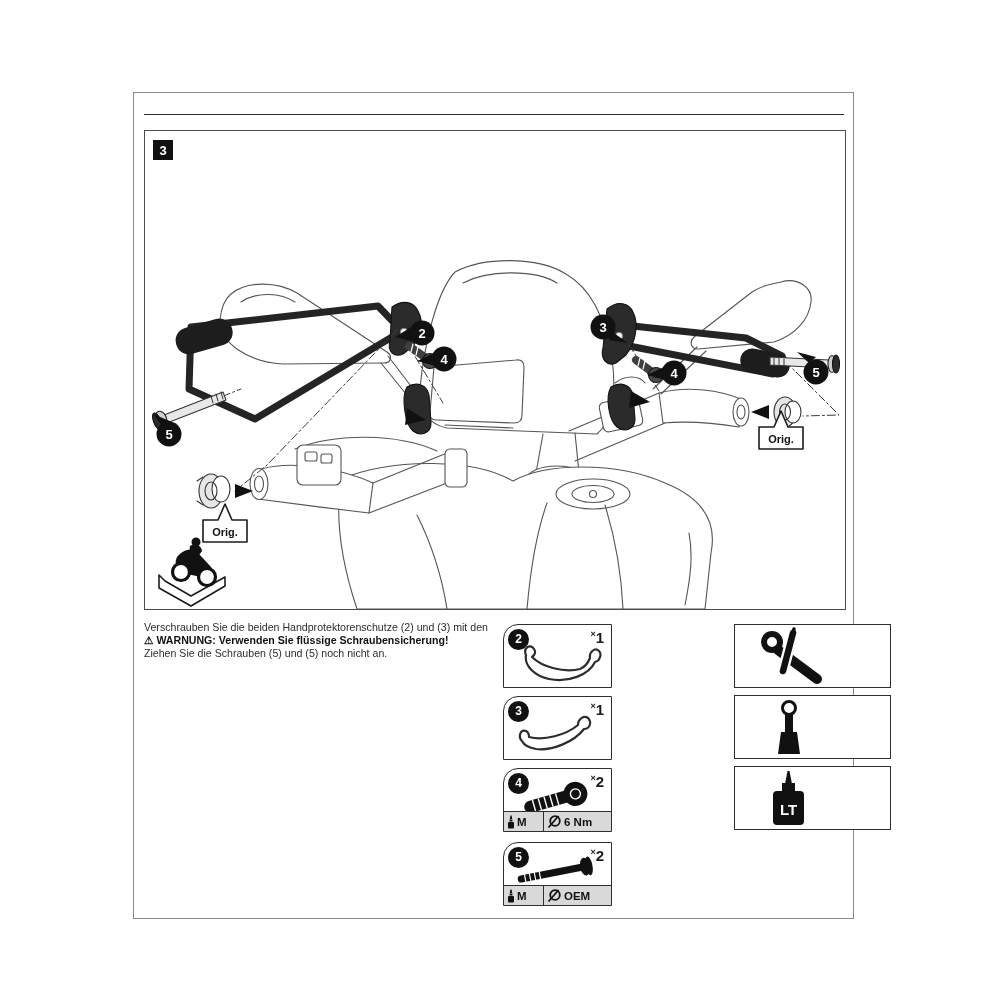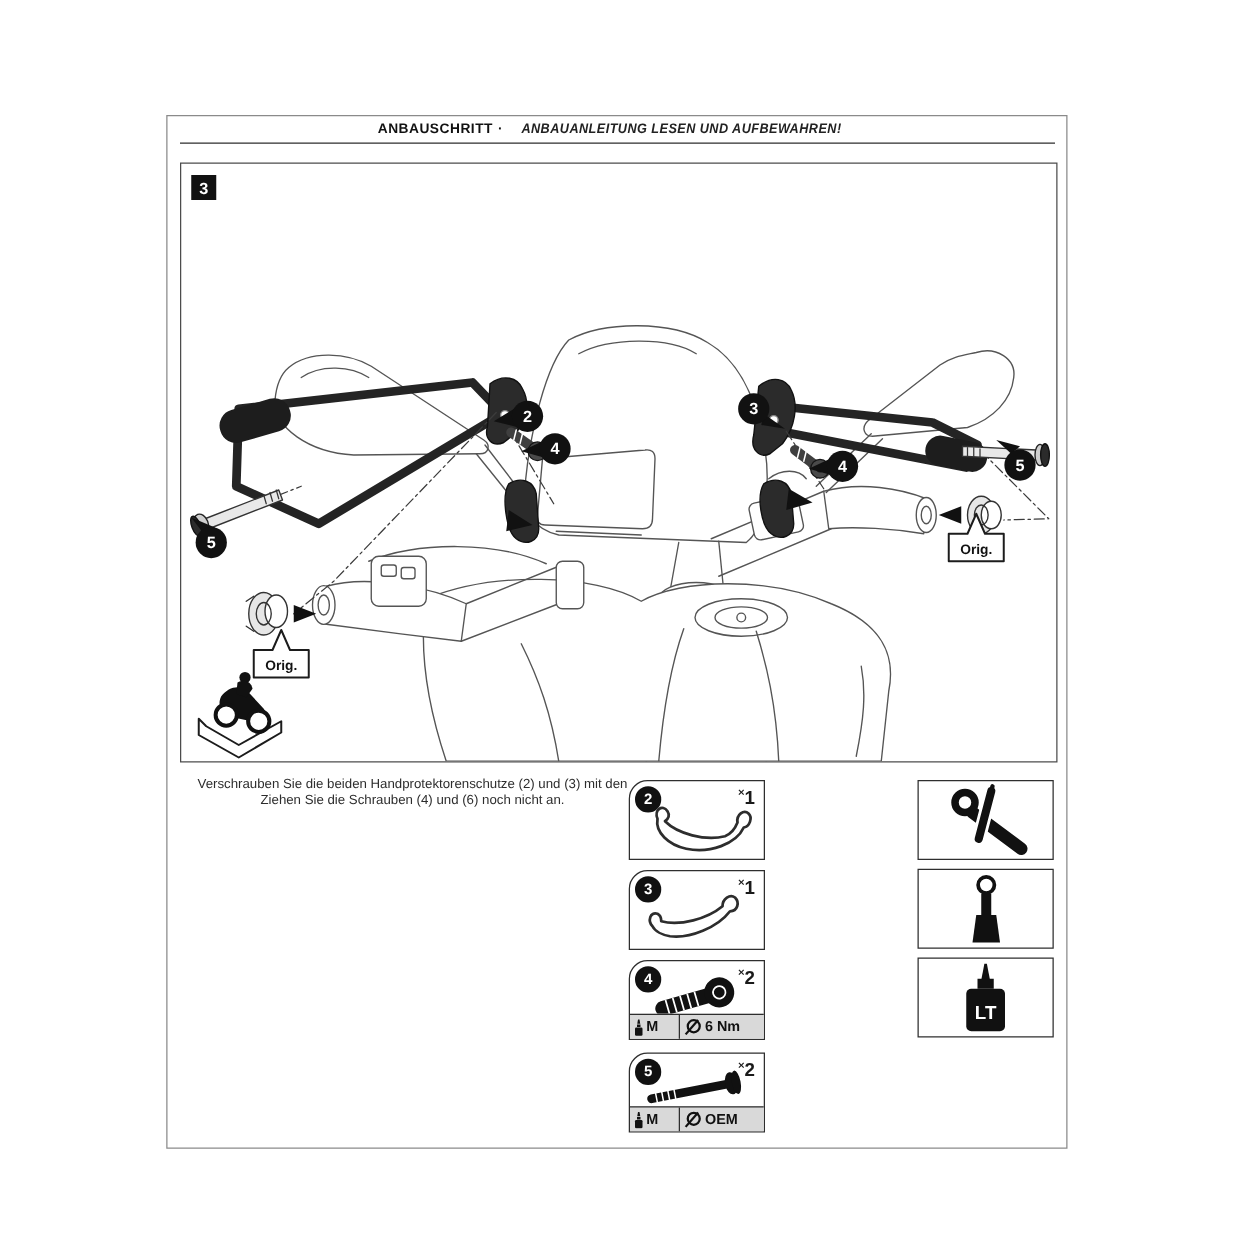--- a/index.html
+++ b/index.html
@@ -4,48 +4,45 @@
 <style>
   html,body{margin:0;padding:0;background:#ffffff;}
   body{width:1000px;height:1000px;position:relative;font-family:"Liberation Sans",sans-serif;color:#1a1a1a;}
   .page-frame{position:absolute;left:133px;top:92px;width:719px;height:825px;border:1px solid #8a8a8a;background:#fff;}
   .doc-header{position:absolute;left:0;top:4px;width:100%;text-align:center;font-size:11px;letter-spacing:.4px;white-space:nowrap;}
   .doc-header .t1{font-weight:bold;color:#111;}
   .doc-header .sep{font-weight:bold;margin:0 4px;color:#111;}
   .doc-header .t2{font-style:italic;font-weight:bold;color:#222;transform:scaleX(.92);display:inline-block;}
   .header-rule{position:absolute;left:10px;right:9px;top:21px;border-top:1.5px solid #2e2e2e;}
   .illo-box{position:absolute;left:10px;top:37px;width:700px;height:478px;border:1.4px solid #4c4c4c;background:#fff;}
-  .instructions{position:absolute;left:10px;top:528px;width:372px;font-size:10.6px;line-height:12.8px;color:#2d2d2d;text-align:center;}
+  .instructions{position:absolute;left:10px;top:528px;width:372px;font-size:10.6px;line-height:12.8px;color:#2d2d2d;}
   .instructions .warn{font-weight:bold;color:#111;}
   
   .parts-col{position:absolute;left:369px;top:531px;width:110px;}
   .tools-col{position:absolute;left:600px;top:531px;width:110px;}
   .part-box{position:relative;width:107px;height:62px;border:1.6px solid #2e2e2e;border-top-left-radius:15px;background:#fff;margin-bottom:8px;}
   .part-box.tall{margin-bottom:10px;}
-  .tool-box{position:relative;width:107px;height:62px;border:1.6px solid #2e2e2e;background:#fff;margin-bottom:7px;}
+  .tool-box{position:relative;width:107px;height:62px;border:1.6px solid #2e2e2e;background:#fff;margin-bottom:7px;padding-left:48px;}
   .num-badge{position:absolute;left:4px;top:4px;width:21px;height:21px;border-radius:50%;background:#111;color:#fff;font-size:12px;font-weight:bold;text-align:center;line-height:21px;}
   .qty{position:absolute;right:7px;top:4px;white-space:nowrap;}
   .qty .x{font-size:9px;font-weight:bold;vertical-align:6px;}
   .qty .n{font-size:15px;font-weight:bold;}
   .part-art{position:absolute;left:6px;top:12px;}
   .part-art.screw{left:8px;top:10px;}
   .spec-bar{position:absolute;left:0;right:0;bottom:0;height:19px;background:#d9d9d9;border-top:1.5px solid #2e2e2e;display:flex;align-items:center;}
   .spec-cell{display:flex;align-items:center;height:100%;padding:0 3px;}
   .spec-cell.left{width:33px;border-right:1.5px solid #2e2e2e;}
   .spec-cell .lbl{font-weight:bold;font-size:11.5px;margin-left:2px;color:#111;}
   .tool-art{position:absolute;left:0;top:0;}
 </style>
 </head>
 <body>
 
 <div class="page-frame">
 
-  <div class="doc-header">
-    <span class="t1">ANBAUSCHRITT</span><span class="sep">·</span><span class="t2">ANBAUANLEITUNG LESEN UND AUFBEWAHREN!</span>
-  </div>
   <div class="header-rule"></div>
 
   <div class="illo-box">
     <svg width="700" height="478" viewBox="0 0 700 478">
       <g fill="none" stroke="#555" stroke-width="1.1" stroke-linejoin="round" stroke-linecap="round">
 
         <g>
           <path d="M310,141 C338,126 392,125 421,143 C447,158 461,190 467,228 C472,262 466,292 452,303 L302,297 C283,293 273,279 275,257 C279,216 291,161 310,141 Z"></path>
           <path d="M318,152 C342,139 390,138 412,152"></path>
         </g>
@@ -236,21 +233,22 @@
 
       <g>
         <rect x="8" y="9" width="20" height="20" fill="#111"></rect>
         <text x="18" y="24" font-family="Liberation Sans, sans-serif" font-weight="bold" font-size="13px" text-anchor="middle" fill="#fff">3</text>
       </g>
     </svg>
   </div>
 
   <div class="instructions">
     <div>Verschrauben Sie die beiden Handprotektorenschutze (2) und (3) mit den</div>
-    <div>Ziehen Sie die Schrauben (4) und (6) noch nicht an.</div>
+    <div class="warn"><span>⚠</span> <span>WARNUNG: Verwenden Sie flüssige Schraubensicherung!</span></div>
+    <div>Ziehen Sie die Schrauben (5) und (5) noch nicht an.</div>
   </div>
 
   <div class="parts-col">
 
     <div class="part-box">
       <div class="num-badge">2</div>
       <div class="qty"><span class="x">×</span><span class="n">1</span></div>
       <svg class="part-art" width="96" height="46" viewBox="0 0 96 46">
         <path d="M16,18 C13,11 20,6 24,12 C26,15 25,18 22,20 C32,30 54,36 70,32 C75,30 78,26 80,21 C79,15 85,10 89,14 C92,17 90,24 85,25 C79,38 58,46 39,42 C25,39 14,29 16,18 Z" fill="#fff" stroke="#2d2d2d" stroke-width="2.2" stroke-linejoin="round"></path>
       </svg>

